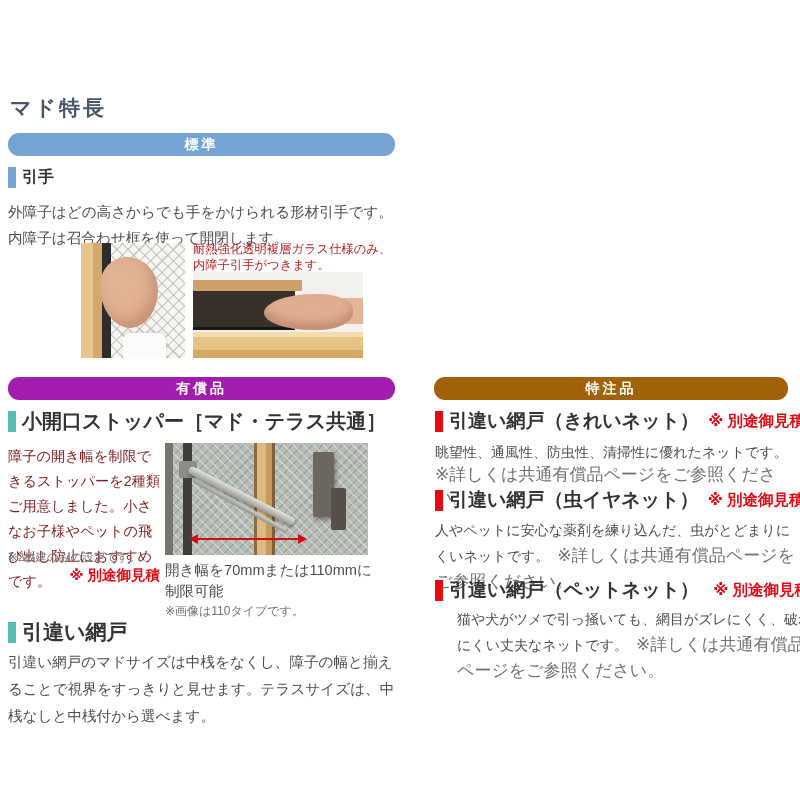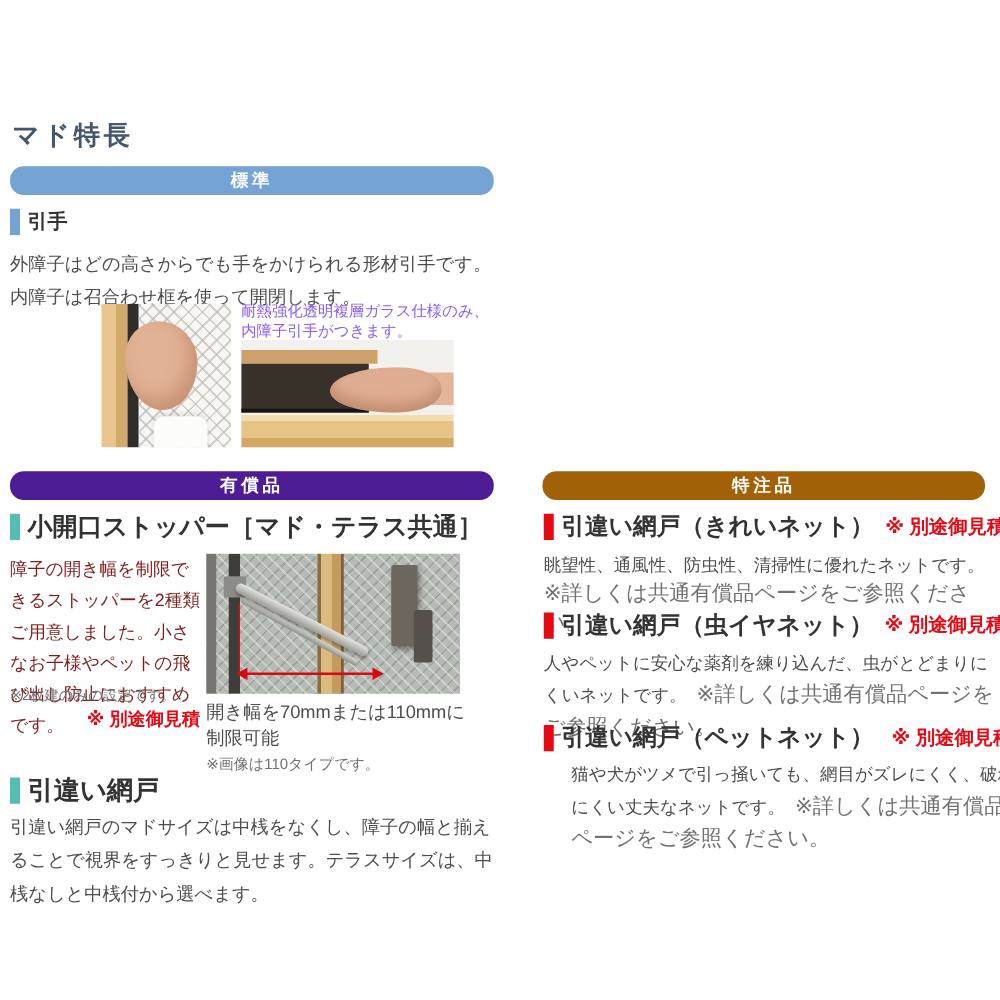--- a/index.html
+++ b/index.html
@@ -7,21 +7,21 @@
     font-family:"Liberation Sans","DejaVu Sans",sans-serif; }
   .abs { position:absolute; }
   #page { position:relative; width:800px; height:800px; background:#fff; }
 
   .page-title { left:10px; top:94px; font-size:21px; font-weight:bold;
     color:#44566a; letter-spacing:3px; }
 
   .banner { height:23px; line-height:23px; text-align:center; color:#fff;
     font-size:14px; font-weight:bold; letter-spacing:3px;border-radius:11px; }
   .banner.blue { background:#75a3d3; }
-  .banner.teal { background:#4c1d95; }
+  .banner.teal { background:#a21caf; }
   .banner.red  { background:#a16207; }
 
   .sec-head { display:flex; align-items:center; color:#333; font-weight:bold; }
   .sec-bar { display:inline-block; width:8px; height:21px; margin-right:6px; flex:0 0 8px; }
   .bar-blue { background:#75a3d3; }
   .bar-teal { background:#57bcb2; }
   .bar-red  { background:#e60914; }
 
   .body-txt { color:#4d4d4d; font-size:14.6px; line-height:26px; }
   .body-sm  { color:#7f1d1d; font-size:14.2px; line-height:25px; }
@@ -105,21 +105,21 @@
   <div class="abs photo photo1" style="left:4px; top:243px; width:44px; height:115px;"></div>
 
   <div class="abs photo" style="left:81px; top:243px; width:104px; height:115px;">
     <div class="abs photo2-wood"></div>
     <div class="abs photo2-rubber"></div>
     <div class="abs photo2-mesh"></div>
     <div class="abs photo2-hand"></div>
     <div class="abs photo2-sleeve"></div>
   </div>
 
-  <div class="abs" style="left:193px; top:241px; font-size:12.3px; line-height:16px; color:#8b5cf6;">
+  <div class="abs" style="left:193px; top:241px; font-size:12.3px; line-height:16px; color:#b91c1c;">
     <span style="display:block;">耐熱強化透明複層ガラス仕様のみ、</span>
     <span style="display:block;">内障子引手がつきます。</span>
   </div>
 
   <div class="abs photo photo3" style="left:193px; top:272px; width:170px; height:86px;">
     <div class="abs photo3-topbar"></div>
     <div class="abs photo3-glass"></div>
     <div class="abs photo3-rframe"></div>
     <div class="abs photo3-sill"></div>
     <div class="abs photo3-arm"></div>

